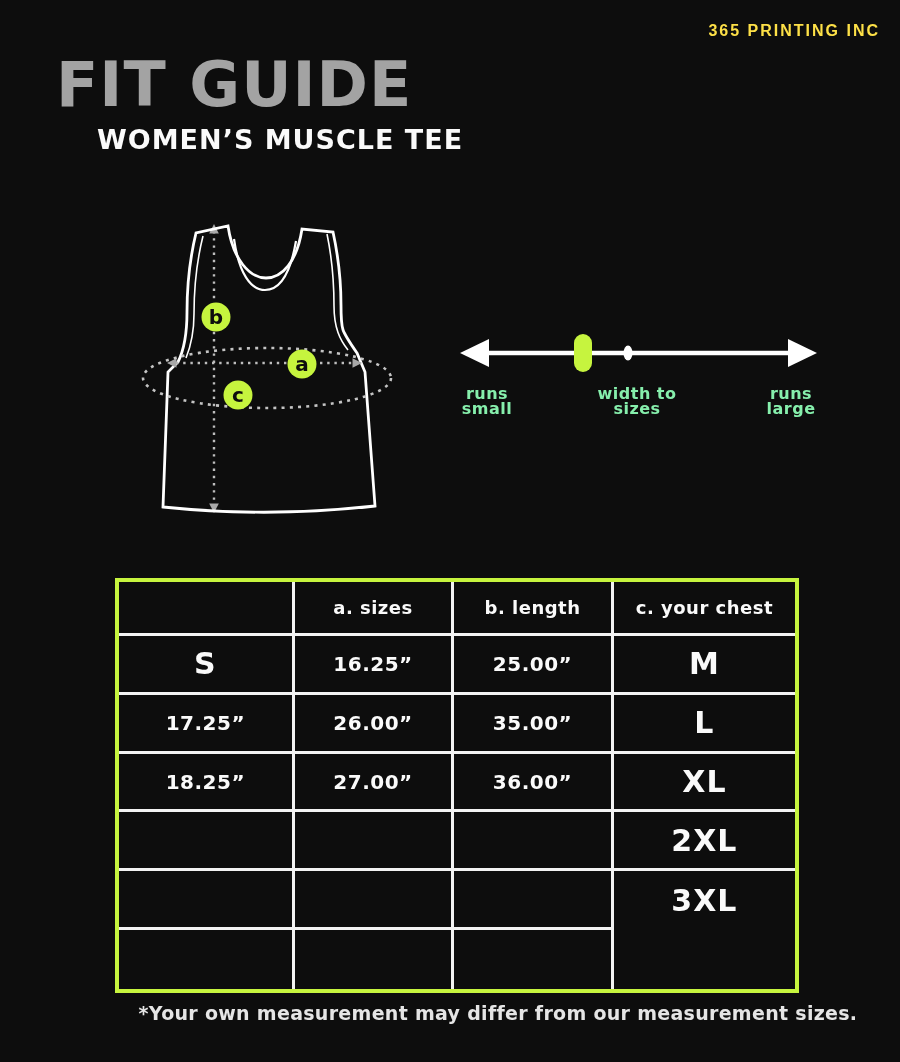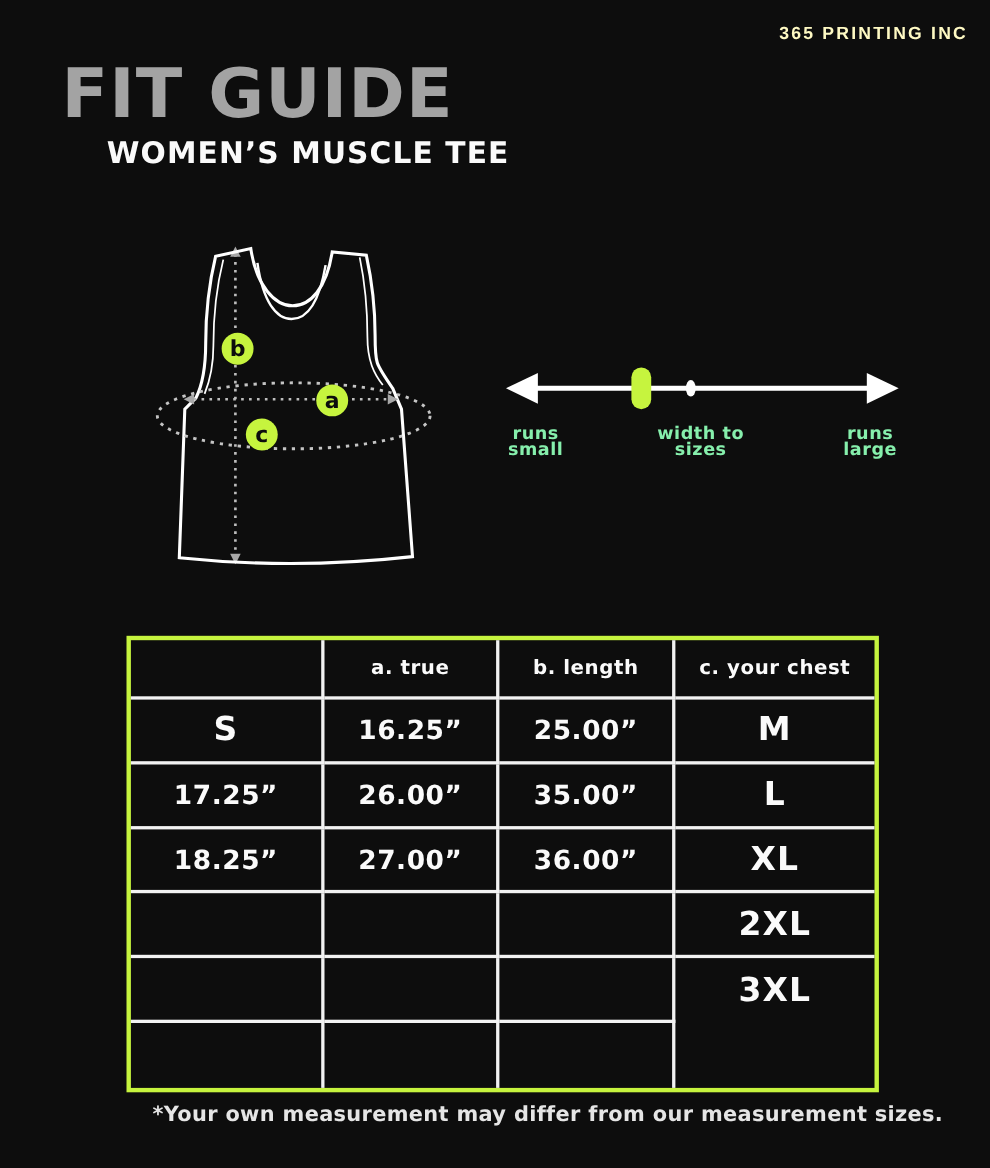--- a/index.html
+++ b/index.html
@@ -6,21 +6,21 @@
   body{
     width:900px;height:1062px;position:relative;overflow:hidden;
     background:#0d0d0d;color:#f5f5f5;
     font-family:"Liberation Sans", sans-serif;
   }
   .abs{position:absolute;}
 
   
   .brand{
     top:22px;right:20px;
-    font-size:16px;font-weight:800;letter-spacing:2px;color:#fef9c3;
+    font-size:16px;font-weight:800;letter-spacing:2px;color:#fde047;
   }
   .title{
     top:54px;left:56px;
     font-size:62px;font-weight:800;letter-spacing:1px;line-height:1;
     color:#a3a3a3;
     font-family:"DejaVu Sans","Liberation Sans",sans-serif;
   }
   .subtitle{
     top:124px;left:97px;
     font-size:27px;font-weight:800;letter-spacing:1px;color:#fafafa;
@@ -58,21 +58,21 @@
   .cell{
     display:flex;align-items:center;justify-content:center;
     border-right:3px solid #f2f2f2;border-bottom:3px solid #f2f2f2;
     font-family:"DejaVu Sans","Liberation Sans",sans-serif;
     font-weight:800;color:#fafafa;
   }
   .cell:nth-child(4n){border-right:none;}
   .cell:nth-last-child(-n+4){border-bottom:none;}
   .cell.head{font-size:18px;letter-spacing:0.5px;}
   .cell.size{font-size:30px;letter-spacing:1px;}
-  .cell.val{font-size:24px;letter-spacing:0.5px;text-align:right;}
+  .cell.val{font-size:20px;letter-spacing:0.5px;text-align:right;}
 
   .footnote{
     top:1002px;left:0;width:100%;text-align:center;
     font-size:19px;font-weight:800;letter-spacing:0.3px;color:#e5e5e5;
     font-family:"DejaVu Sans","Liberation Sans",sans-serif;
     padding-left:48px;
   }
 </style>
 </head>
 <body>
@@ -149,21 +149,21 @@
     <div>sizes</div>
   </div>
   <div class="scale-label r">
     <div>runs</div>
     <div>large</div>
   </div>
 </div>
 
 <div class="abs table">
   <div class="cell head"></div>
-  <div class="cell head">a. true</div>
+  <div class="cell head">a. sizes</div>
   <div class="cell head">b. length</div>
   <div class="cell head">c. your chest</div>
 
   <div class="cell size">S</div>
   <div class="cell val">16.25”</div>
   <div class="cell val">25.00”</div>
 
   <div class="cell size">M</div>
   <div class="cell val">17.25”</div>
   <div class="cell val">26.00”</div>

